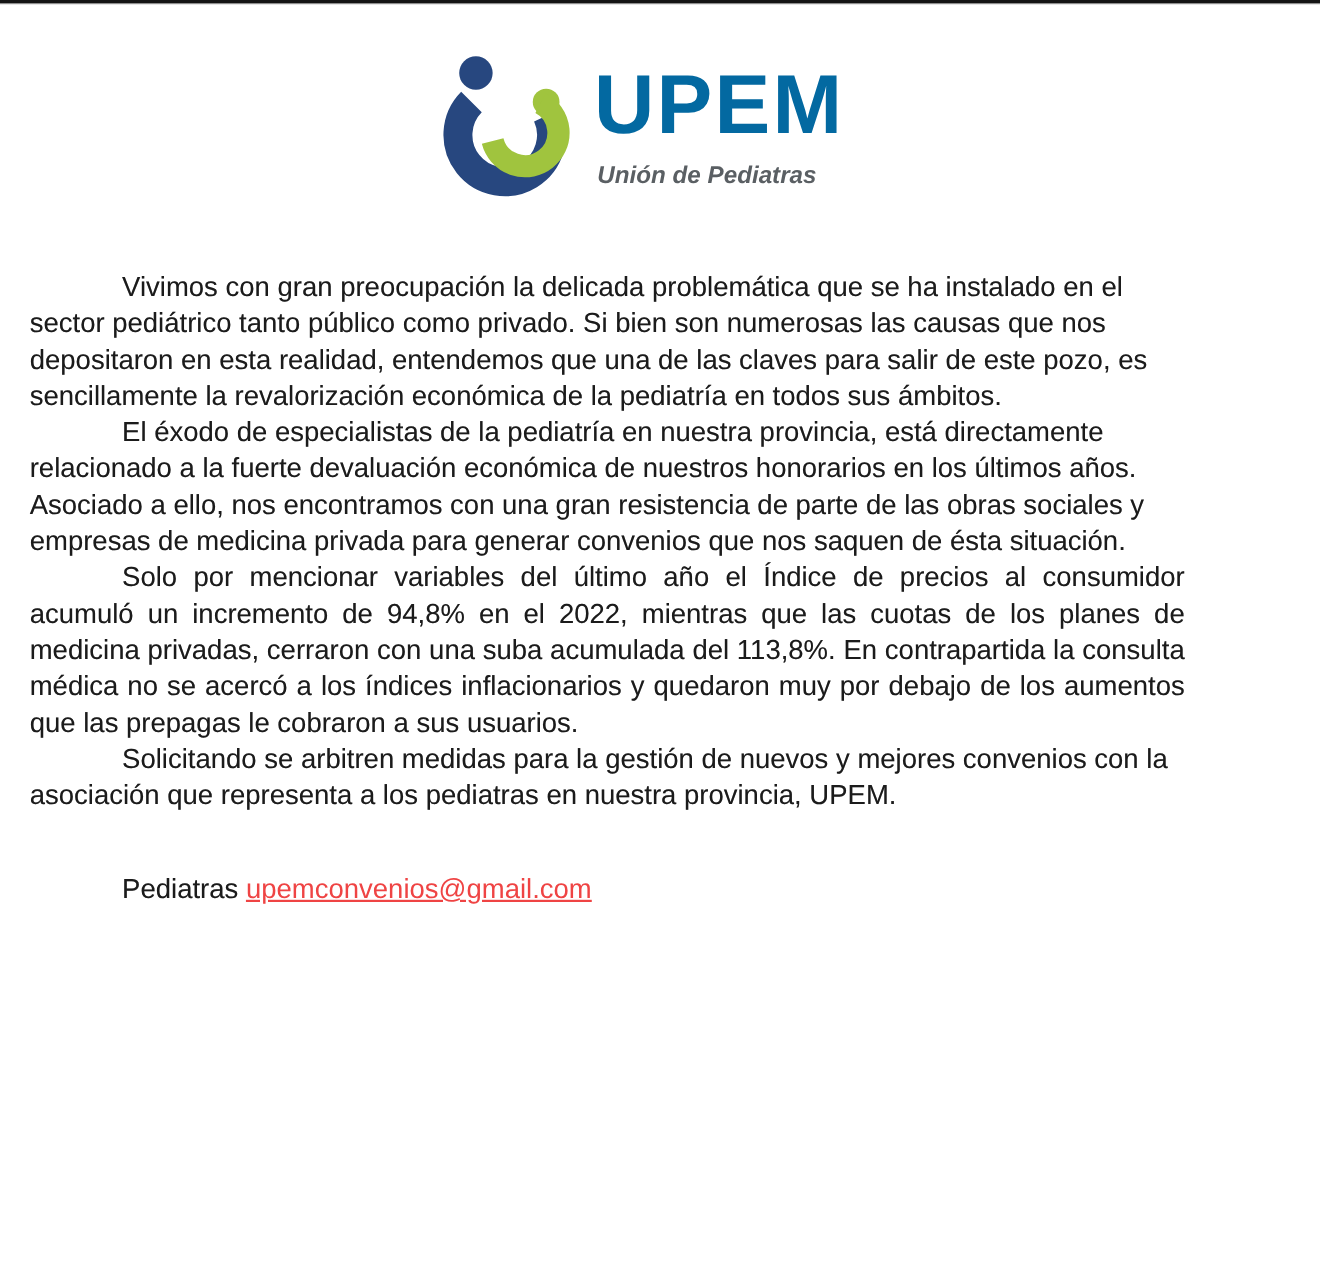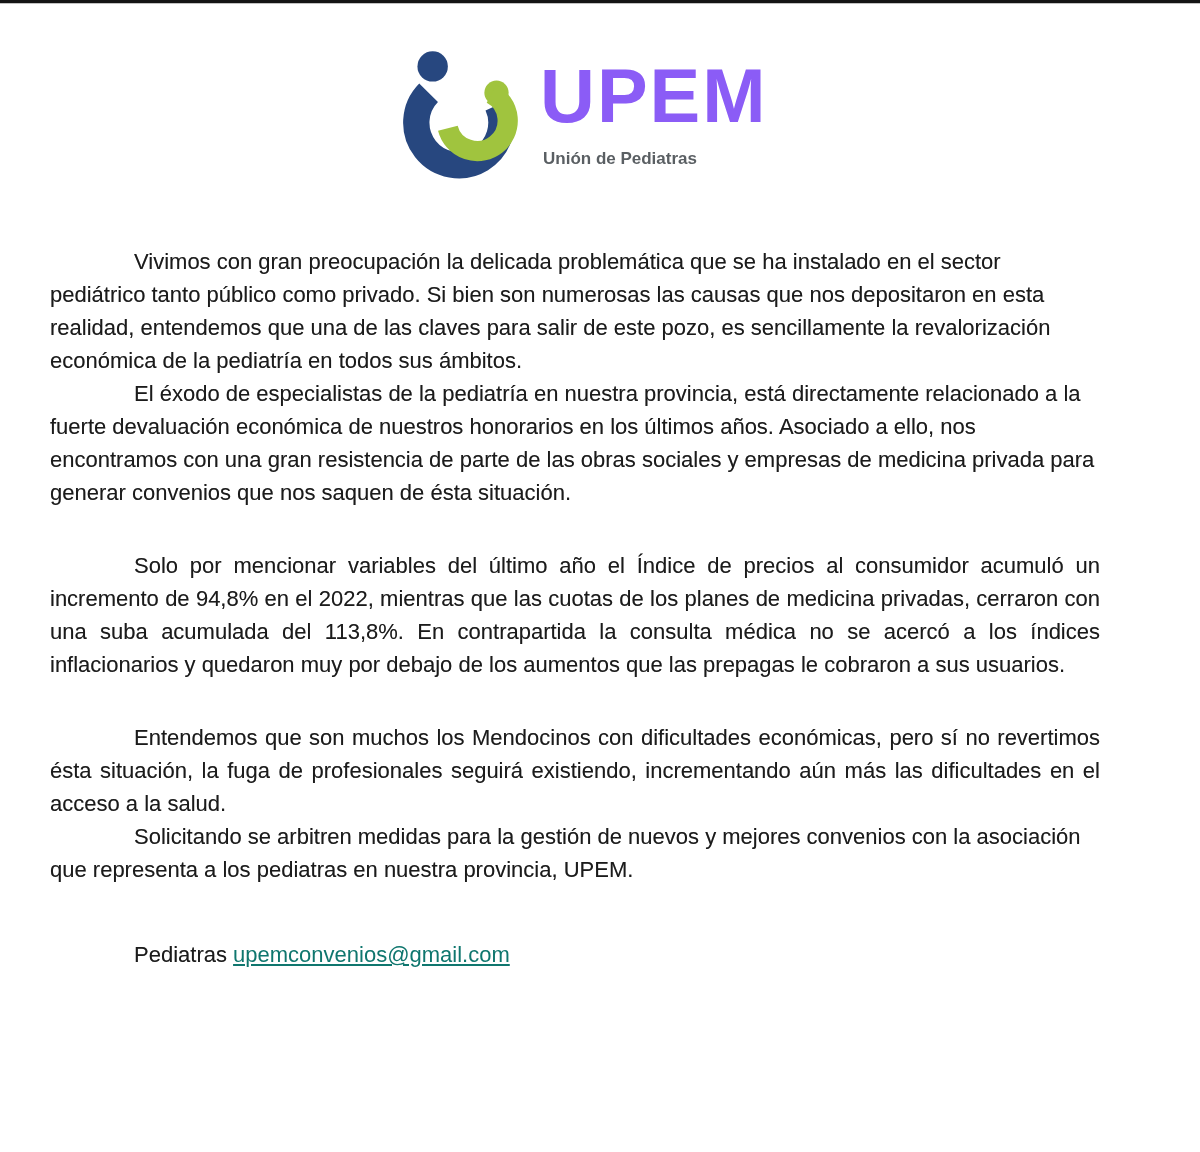--- a/index.html
+++ b/index.html
@@ -19,42 +19,43 @@
   
   .logo-row {
     position: absolute; top: 36px; left: 388px;
     display: flex; align-items: flex-start;
   }
   .logo-mark { width: 142px; height: 154px; flex: 0 0 auto; }
   .logo-text { margin-left: 10px; padding-top: 22px; }
   .logo-acronym {
     font-size: 76px; font-weight: bold;
     letter-spacing: 2px;
-    color: #8b5cf6;
+    color: #0369a1;
     line-height: 1;
   }
   .logo-tagline {
     margin-top: 10px; margin-left: 3px;
-    font-size: 17px; line-height: 29px;
+    font-size: 22px; line-height: 29px;
     font-weight: bold;
     color: #5a5f63;
+    font-style: italic;
   }
   
   .letter {
-    position: absolute; top: 245px; left: 50px;
+    position: absolute; top: 245px; left: 27px;
     width: 1050px;
-    font-size: 22px; line-height: 33px;
+    font-size: 25px; line-height: 33px;
     color: #1b1b1b;
     text-shadow: 0 0 0.6px rgba(0,0,0,0.35);
   }
   .letter p { text-indent: 84px; }
-  .letter p.justify { text-align: justify; margin-top: 40px; }
+  .letter p.justify { text-align: justify; }
   .contact-line { margin-top: 52px; text-indent: 84px; }
   .email-link {
-    color: #0f766e;
+    color: #ef4444;
     text-decoration: underline;
     cursor: pointer;
     text-shadow: none;
   }
 </style>
 </head>
 <body>
 
 <div class="top-bar"></div>
 
@@ -72,17 +73,16 @@
     <div class="logo-tagline">
       <div>Unión de Pediatras</div>
     </div>
   </div>
 </div>
 
 <div class="letter">
   <p>Vivimos con gran preocupación la delicada problemática que se ha instalado en el sector pediátrico tanto público como privado. Si bien son numerosas las causas que nos depositaron en esta realidad, entendemos que una de las claves para salir de este pozo, es sencillamente la revalorización económica de la pediatría en todos sus ámbitos.</p>
   <p>El éxodo de especialistas de la pediatría en nuestra provincia, está directamente relacionado a la fuerte devaluación económica de nuestros honorarios en los últimos años. Asociado a ello, nos encontramos con una gran resistencia de parte de las obras sociales y empresas de medicina privada para generar convenios que nos saquen de ésta situación.</p>
   <p class="justify">Solo por mencionar variables del último año el Índice de precios al consumidor acumuló un incremento de 94,8% en el 2022, mientras que las cuotas de los planes de medicina privadas, cerraron con una suba acumulada del 113,8%. En contrapartida la consulta médica no se acercó a los índices inflacionarios y quedaron muy por debajo de los aumentos que las prepagas le cobraron a sus usuarios.</p>
-  <p class="justify">Entendemos que son muchos los Mendocinos con dificultades económicas, pero sí no revertimos ésta situación, la fuga de profesionales seguirá existiendo, incrementando aún más las dificultades en el acceso a la salud.</p>
   <p>Solicitando se arbitren medidas para la gestión de nuevos y mejores convenios con la asociación que representa a los pediatras en nuestra provincia, UPEM.</p>
 
   <p class="contact-line"><span>Pediatras</span>&nbsp;<a class="email-link">upemconvenios@gmail.com</a></p>
 </div>
 
 </body></html>

